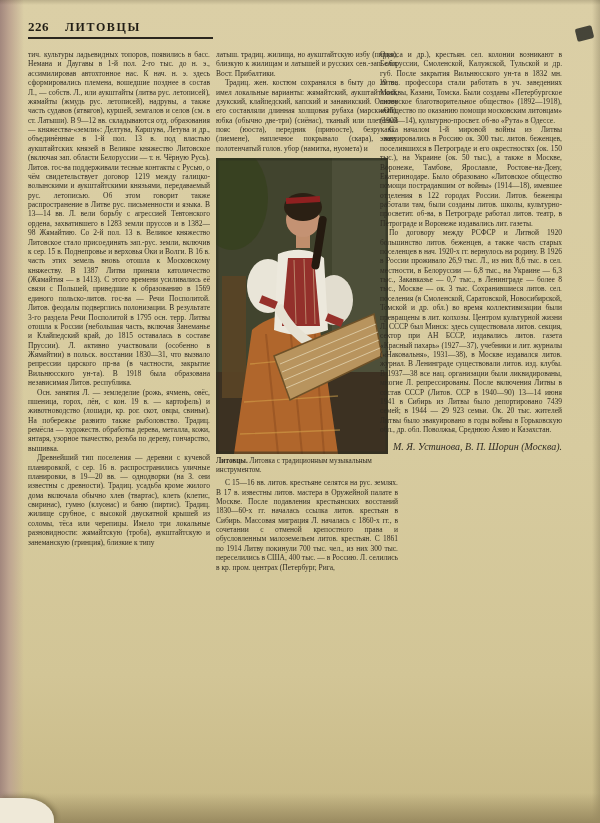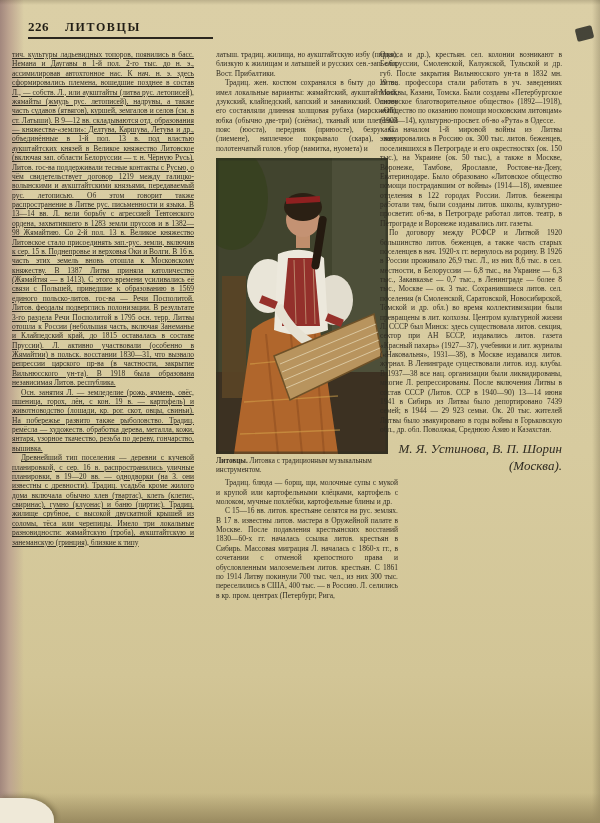--- a/index.html
+++ b/index.html
@@ -27,31 +27,31 @@
   .corner-mark{position:absolute;top:27px;right:7px;width:17px;height:13px;background:#35352e;
     border-radius:2px;transform:rotate(-14deg);opacity:.9;}
   
   .hdr{position:absolute;top:17px;left:28px;font-weight:bold;white-space:nowrap;}
   .pgnum{font-size:13px;letter-spacing:.5px;color:#211e16;}
   .pgtitle{font-size:12px;letter-spacing:1.6px;margin-left:16px;color:#211e16;}
   .hdr-rule{position:absolute;top:37px;left:28px;width:185px;height:1.5px;background:#2a261e;}
   
   .col{position:absolute;top:50px;width:182px;height:762px;overflow:hidden;
     font-size:7.5px;line-height:1.25;text-align:justify;hyphens:auto;-webkit-hyphens:auto;}
-  .col1{left:12px;text-decoration:underline;}
+  .col1{left:28px;}
   .col2{left:216px;}
   .col3{left:380px;}
   .col p{margin:0;text-indent:9px;}
   .col p.noindent{text-indent:0;}
   
   figure{margin:5px 0 3px;padding:0;}
   .photo{display:block;width:172px;height:296px;}
   figcaption{font-size:7.2px;line-height:1.25;margin-top:3px;text-align:left;text-indent:0;}
   .cap-b{font-weight:bold;}
-  .attribution{font-style:italic;text-align:right;margin-top:7px !important;text-indent:0 !important;font-size:13px;}
+  .attribution{font-style:italic;text-align:right;margin-top:7px !important;text-indent:0 !important;font-size:10px;}
 </style>
 </head>
 <body>
 
 <div class="page">
 
   <div class="edge-left"></div>
   <div class="edge-right"></div>
   <div class="edge-top"></div>
   <div class="edge-bottom"></div>
@@ -98,21 +98,20 @@
         <rect x="110" y="158" width="17" height="8" fill="#96302a" transform="rotate(22 118 162)"></rect>
         <circle cx="96" cy="190" r="6" fill="#c49273"></circle>
         <circle cx="124" cy="178" r="6" fill="#c49273"></circle>
         <path d="M58 198 L158 156 L166 198 L74 242 Z" fill="#b8945e" stroke="#6e5128" stroke-width="1.5"></path>
         <path d="M64 206 L160 166 M66 214 L162 174 M68 222 L163 182 M70 230 L164 190" stroke="#efe6c8" stroke-width="0.7" opacity="0.9" fill="none"></path>
         <rect x="1" y="1" width="170" height="294" fill="none" stroke="#2e3020" stroke-width="3" opacity="0.55"></rect>
       </svg>
       <figcaption><span class="cap-b">Литовцы.</span><span> Литовка с традиционным музыкальным инструментом.</span></figcaption>
     </figure>
 
-    <p>Традиц. блюда — борщ, щи, молочные супы с мукой и крупой или картофельными клёцками, картофель с молоком, мучные похлёбки, картофельные блины и др.</p>
     <p>С 15—16 вв. литов. крестьяне селятся на рус. землях. В 17 в. известны литов. мастера в Оружейной палате в Москве. После подавления крестьянских восстаний 1830—60-х гг. началась ссылка литов. крестьян в Сибирь. Массовая миграция Л. началась с 1860-х гг., в сочетании с отменой крепостного права и обусловленным малоземельем литов. крестьян. С 1861 по 1914 Литву покинули 700 тыс. чел., из них 300 тыс. переселились в США, 400 тыс. — в Россию. Л. селились в кр. пром. центрах (Петербург, Рига,</p>
   </div>
 
   <div class="col col3">
     <p class="noindent">Одесса и др.), крестьян. сел. колонии возникают в Белоруссии, Смоленской, Калужской, Тульской и др. губ. После закрытия Вильнюсского ун-та в 1832 мн. литов. профессора стали работать в уч. заведениях Москвы, Казани, Томска. Были созданы «Петербургское литовское благотворительное общество» (1892—1918), «Общество по оказанию помощи московским литовцам» (1903—14), культурно-просвет. об-во «Рута» в Одессе.</p>
     <p>С началом 1-й мировой войны из Литвы эвакуировались в Россию ок. 300 тыс. литов. беженцев, поселившихся в Петрограде и его окрестностях (ок. 150 тыс.), на Украине (ок. 50 тыс.), а также в Москве, Воронеже, Тамбове, Ярославле, Ростове-на-Дону, Екатеринодаре. Было образовано «Литовское общество помощи пострадавшим от войны» (1914—18), имевшее отделения в 122 городах России. Литов. беженцы работали там, были созданы литов. школы, культурно-просветит. об-ва, в Петрограде работал литов. театр, в Петрограде и Воронеже издавались лит. газеты.</p>
     <p>По договору между РСФСР и Литвой 1920 большинство литов. беженцев, а также часть старых поселенцев в нач. 1920-х гг. вернулось на родину. В 1926 в России проживало 26,9 тыс. Л., из них 8,6 тыс. в сел. местности, в Белоруссии — 6,8 тыс., на Украине — 6,3 тыс., Закавказье — 0,7 тыс., в Ленинграде — более 8 тыс., Москве — ок. 3 тыс. Сохранившиеся литов. сел. поселения (в Смоленской, Саратовской, Новосибирской, Томской и др. обл.) во время коллективизации были превращены в лит. колхозы. Центром культурной жизни Л. СССР был Минск: здесь существовала литов. секция, сектор при АН БССР, издавались литов. газета «Красный пахарь» (1927—37), учебники и лит. журналы («Наковальня», 1931—38), в Москве издавался литов. журнал. В Ленинграде существовали литов. изд. клубы. В 1937—38 все нац. организации были ликвидированы, многие Л. репрессированы. После включения Литвы в состав СССР (Литов. ССР в 1940—90) 13—14 июня 1941 в Сибирь из Литвы было депортировано 7439 семей; в 1944 — 29 923 семьи. Ок. 20 тыс. жителей Литвы было эвакуировано в годы войны в Горьковскую обл., др. обл. Поволжья, Среднюю Азию и Казахстан.</p>
     <p class="attribution">М. Я. Устинова, В. П. Шорин (Москва).</p>
   </div>
 

